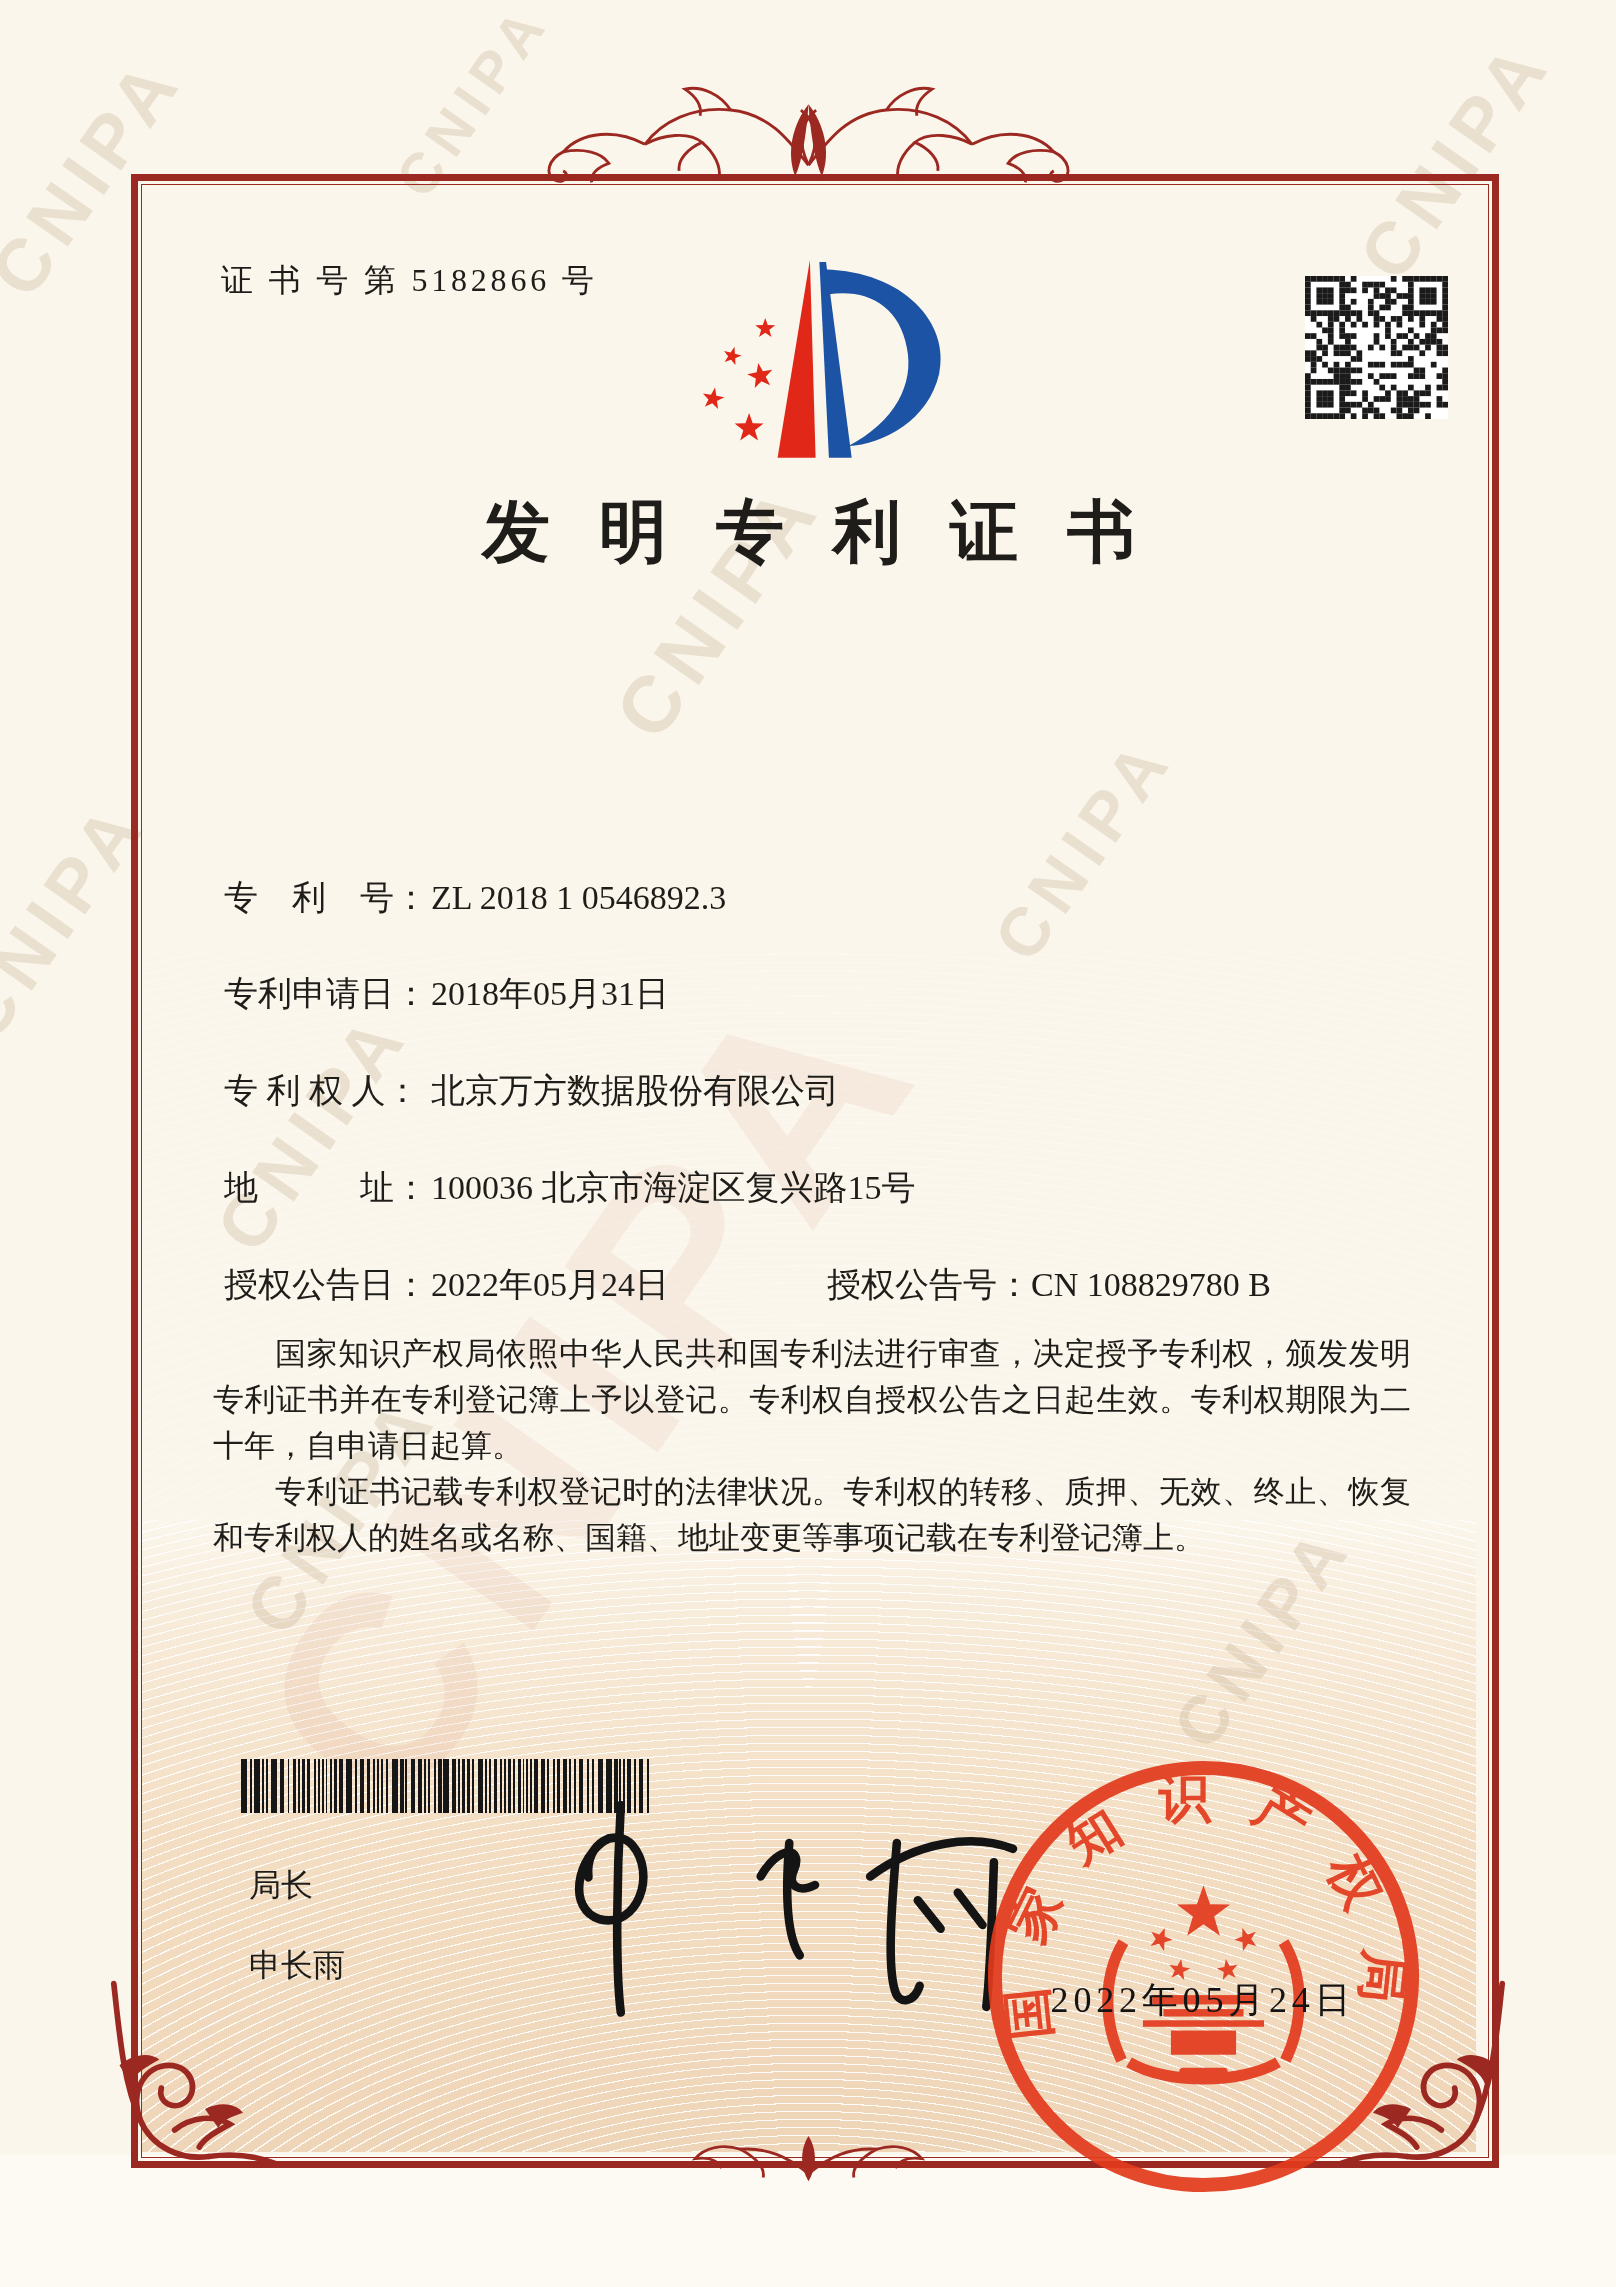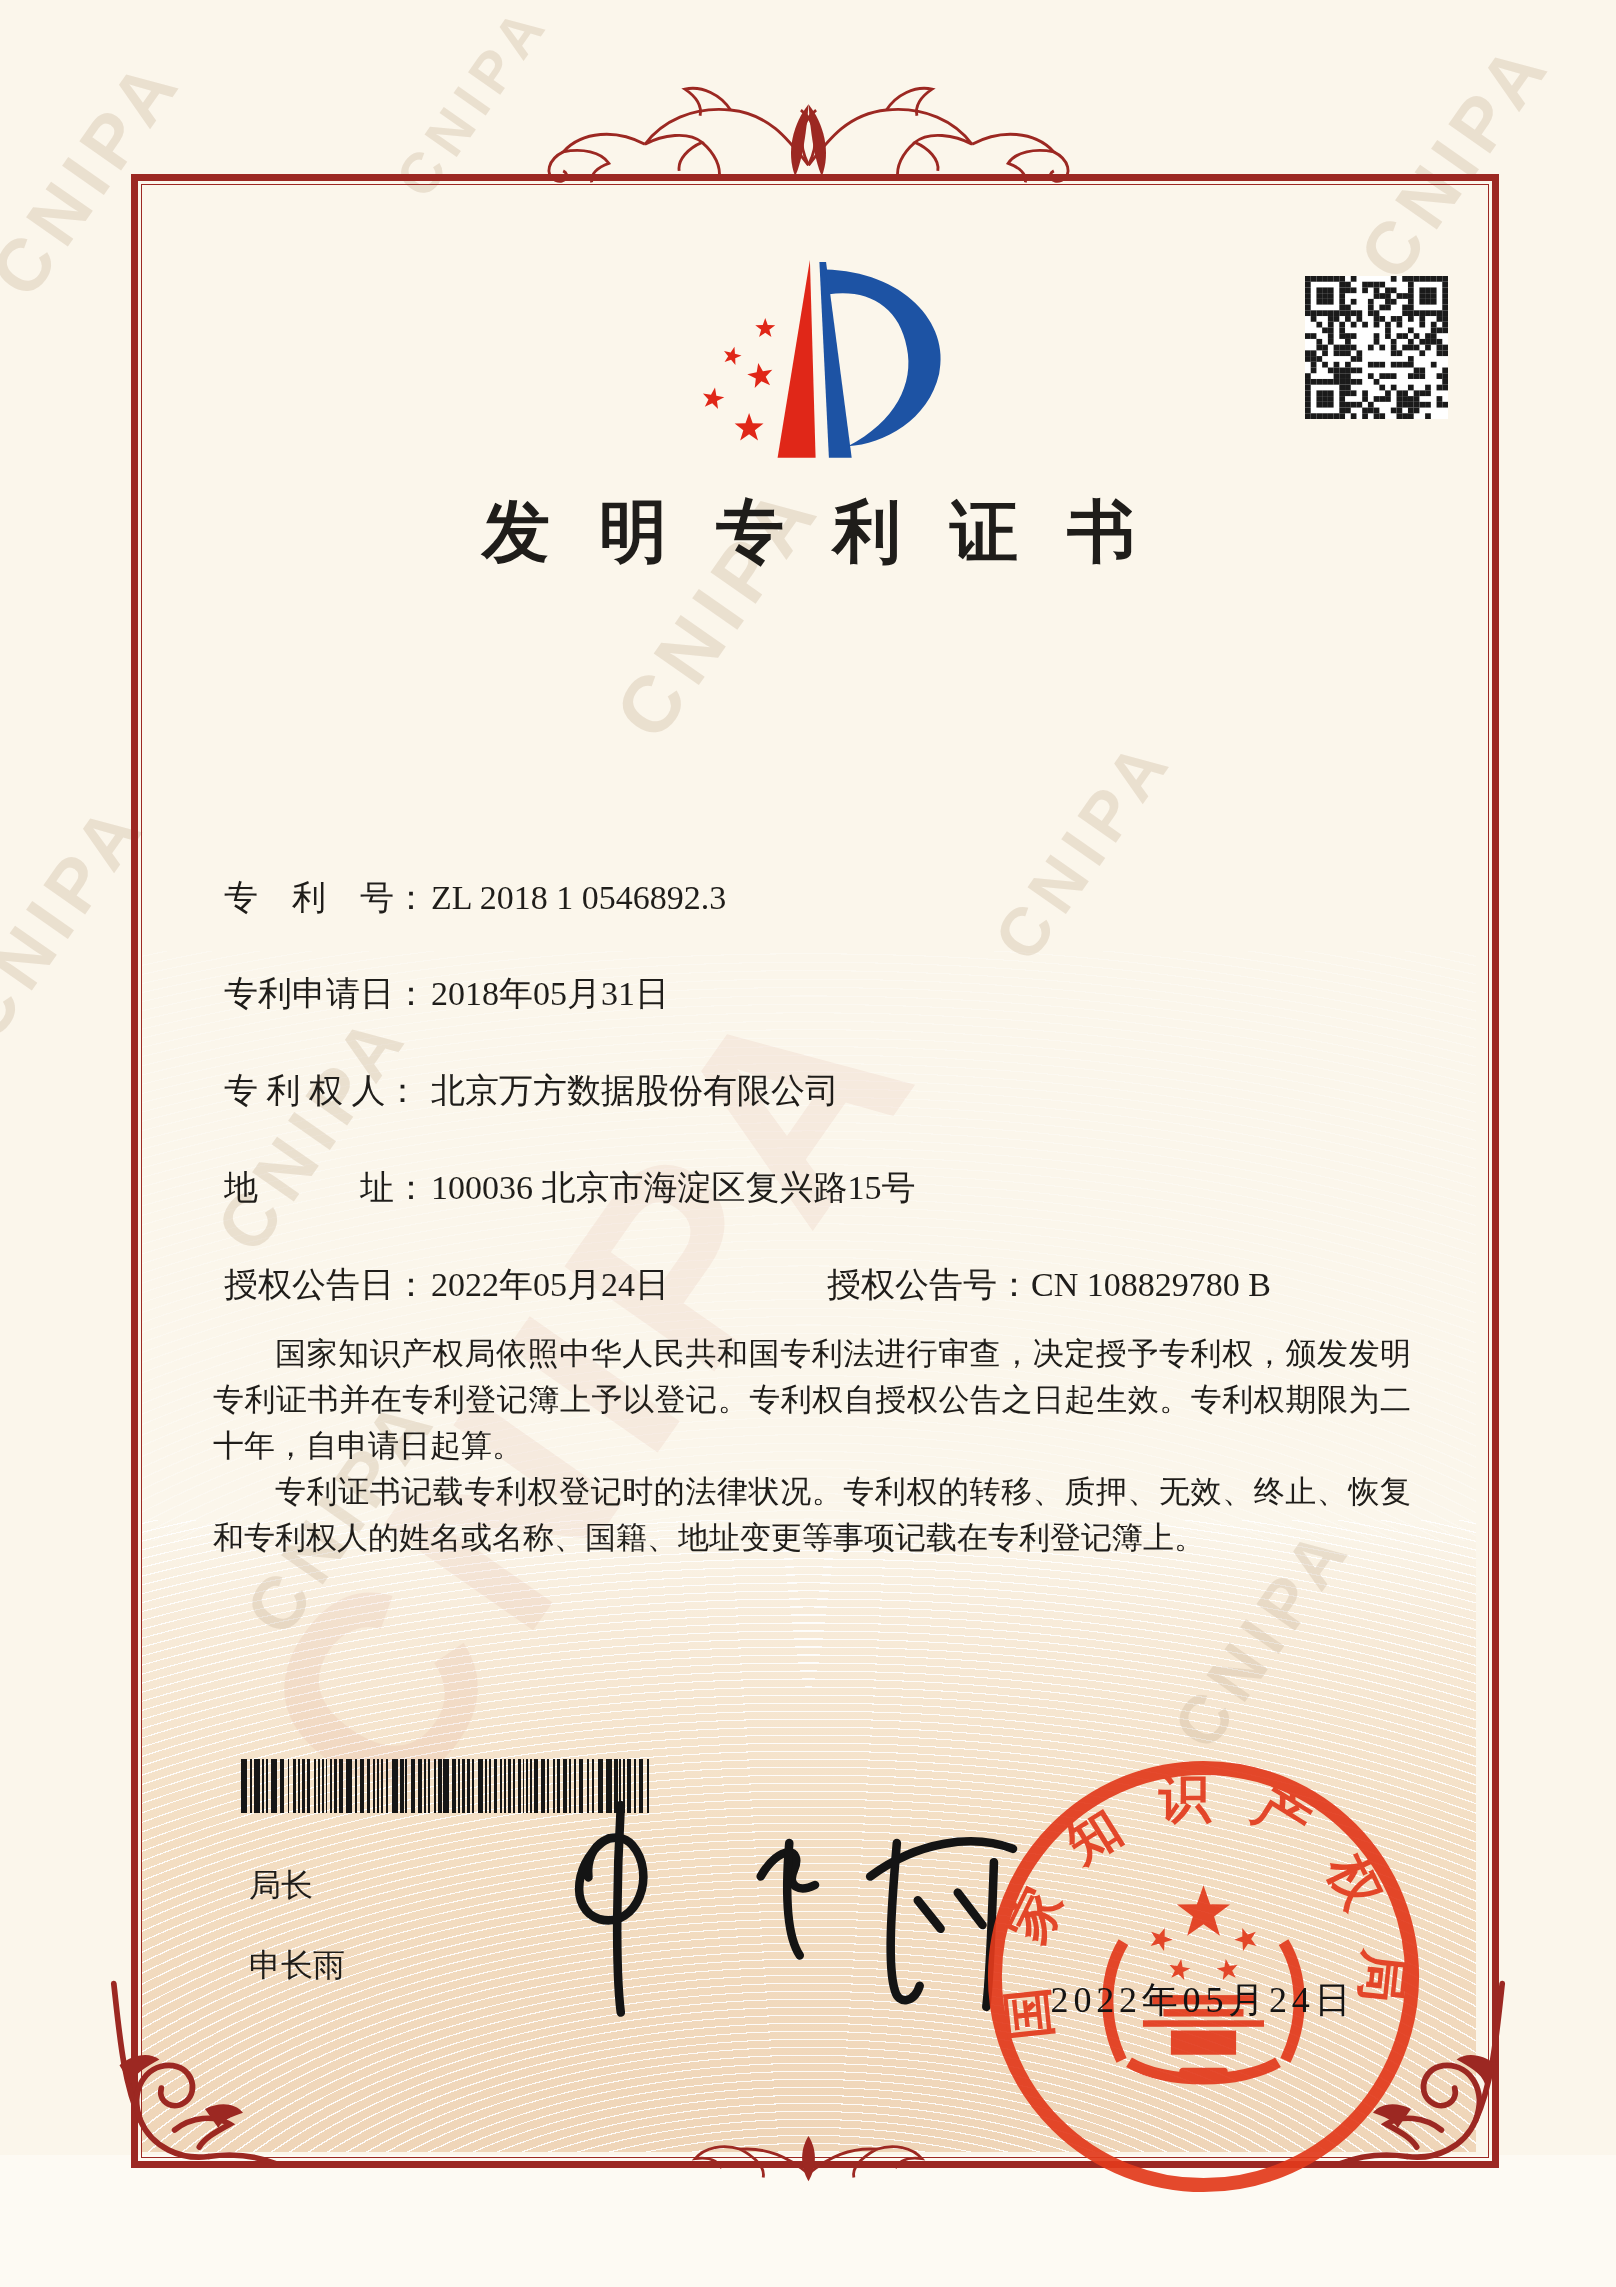--- a/index.html
+++ b/index.html
@@ -117,20 +117,21 @@
     <g fill="none" stroke="#9c2822" stroke-width="6" stroke-linecap="round">
       <path d="M24,8 C30,62 34,112 52,152 C64,180 94,194 124,190"></path>
       <path d="M52,152 C40,120 58,94 82,94 C106,94 114,120 100,132 C88,142 70,134 74,118"></path>
       <path d="M124,190 C152,186 176,190 196,198"></path>
       <path d="M88,162 C106,148 130,146 146,156 C132,164 120,170 114,180"></path>
       <path fill="#9c2822" stroke="none" d="M30,94 C44,82 62,80 72,88 C58,96 46,102 42,114 Z"></path>
       <path fill="#9c2822" stroke="none" d="M120,140 C136,132 152,134 160,144 C148,148 138,152 134,160 Z"></path>
     </g>
   </svg>
 
+  <div class="cert-no">证 书 号 第 5182866 号</div>
 
   <svg class="logo" width="304" height="228" viewBox="0 0 320 240">
     <polygon points="162,18 128,226 168,226" fill="#e02718"></polygon>
     <polygon points="172,20 179,20 206,226 182,226" fill="#1d53a4"></polygon>
     <path d="M178,28 C260,30 310,84 298,138 C287,186 240,212 202,214 C252,188 272,148 264,110 C256,66 222,48 182,54 Z" fill="#1d53a4"></path>
     <g fill="#e02718">
       <polygon points="115.0,79.0 117.6,86.4 125.5,86.6 119.3,91.4 121.5,98.9 115.0,94.5 108.5,98.9 110.7,91.4 104.5,86.6 112.4,86.4"></polygon>
       <polygon points="82.6,109.3 83.1,116.5 90.0,118.5 83.4,121.2 83.6,128.3 79.0,122.9 72.2,125.3 76.0,119.2 71.6,113.6 78.6,115.3"></polygon>
       <polygon points="107.6,126.2 112.5,135.0 122.4,133.4 115.5,140.8 120.1,149.7 111.0,145.5 103.9,152.6 105.1,142.6 96.1,138.1 106.0,136.1"></polygon>
       <polygon points="62.1,152.2 63.5,160.7 71.9,162.3 64.2,166.3 65.3,174.8 59.2,168.7 51.4,172.3 55.2,164.7 49.4,158.4 57.9,159.7"></polygon>

